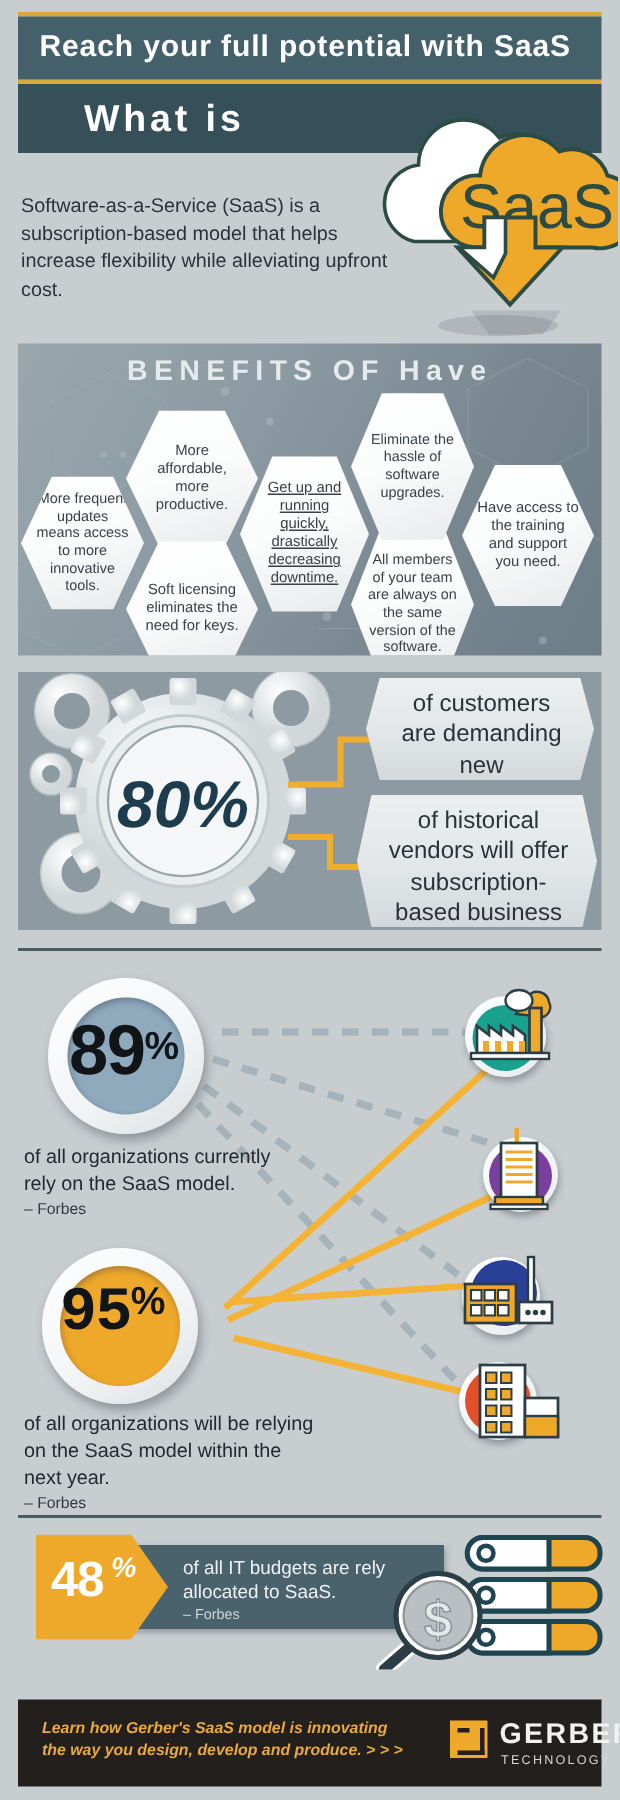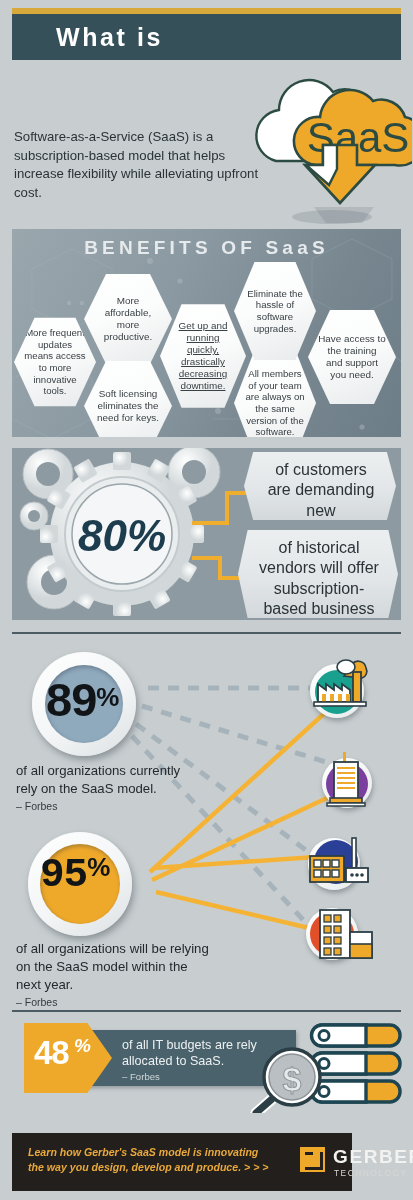--- a/index.html
+++ b/index.html
@@ -110,21 +110,21 @@
     font-size:33px;letter-spacing:-1px;
   }
   .band48 .arrow .s{
     position:absolute;left:50px;top:12px;color:#fff;font-weight:bold;font-size:19px;font-style:italic;
   }
   .band48 .txt{position:absolute;left:110px;top:16px;width:175px;color:#eef1f2;font-size:12.6px;line-height:1.3;}
   .band48 .src{position:absolute;left:110px;top:50px;color:#cfd6d9;font-size:9.6px;}
 
   
   .footer{
-    position:absolute;left:12px;top:1133px;width:340px;height:58px;
+    position:absolute;left:12px;top:1133px;width:389px;height:58px;
     background:#231f1c;
   }
   .footer .msg{
     position:absolute;left:16px;top:12px;width:245px;
     color:#e9a93c;font-size:10.6px;font-style:italic;font-weight:bold;line-height:1.45;
   }
   .logo{position:absolute;left:288px;top:14px;}
   .logo .mark{
     position:absolute;left:0;top:0;width:25px;height:25px;background:#efa92a;
   }
@@ -133,20 +133,23 @@
   .logo .gerber{position:absolute;left:33px;top:-1px;color:#f2f2f0;font-size:19px;font-weight:bold;letter-spacing:1.6px;}
   .logo .tech{position:absolute;left:34px;top:21px;color:#d7d7d4;font-size:8.4px;letter-spacing:1.5px;}
 </style>
 </head>
 <body>
 
 <div class="page">
 
   <div class="hdr">
     <div class="hdr-rule"></div>
+    <div class="hdr-band1">
+      <div class="t">Reach your full potential with SaaS</div>
+    </div>
     <div class="hdr-rule"></div>
     <div class="hdr-band2">
       <div class="t">What is</div>
     </div>
   </div>
 
   <div class="cloudwrap">
     <svg width="172" height="170" viewBox="0 0 172 170">
       <g opacity="0.22">
         <ellipse cx="92" cy="160" rx="40" ry="7" fill="#5d6b72"></ellipse>
@@ -185,21 +188,21 @@
           <circle cx="206" cy="182" r="3"></circle>
         <circle cx="338" cy="166" r="2.6"></circle>
           <circle cx="350" cy="198" r="2.6"></circle>
         <circle cx="318" cy="166" r="2.6"></circle>
           <circle cx="57" cy="74" r="2.2"></circle>
         <circle cx="70" cy="74" r="2.2"></circle>
           <circle cx="83" cy="74" r="2.2"></circle>
       </g>
     </svg>
 
-    <h2>BENEFITS OF SaaS</h2>
+    <h2>BENEFITS OF Have</h2>
 
     <div class="hex" style="left:2px;top:86px;width:82px;height:94px;font-size:9.6px;">
       <span>More frequent updates means access to more innovative tools.</span>
     </div>
     <div class="hex" style="left:72px;top:42px;width:88px;height:96px;font-size:9.9px;">
       <span>More affordable, more productive.</span>
     </div>
     <div class="hex" style="left:72px;top:129px;width:88px;height:96px;font-size:9.9px;">
       <span>Soft licensing eliminates the need for keys.</span>
     </div>

